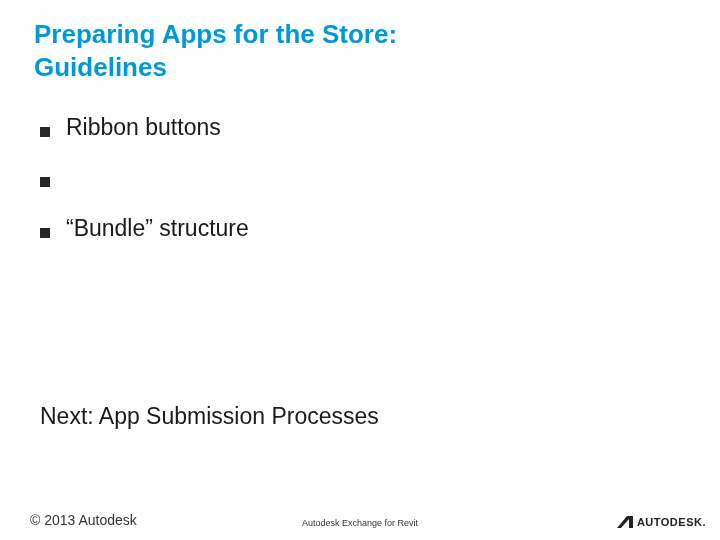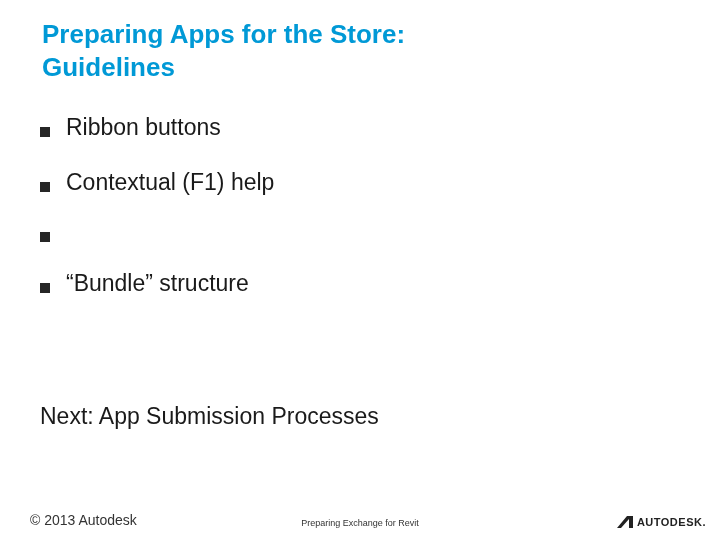--- a/index.html
+++ b/index.html
@@ -8,21 +8,21 @@
     width: 720px;
     height: 540px;
     background: #ffffff;
     font-family: Arial, Helvetica, sans-serif;
     position: relative;
     overflow: hidden;
   }
   .title {
     position: absolute;
     top: 18px;
-    left: 42px;
+    left: 34px;
     font-size: 26px;
     font-weight: bold;
     color: #0099d6;
     line-height: 1.25;
     white-space: pre-line;
   }
   .bullets {
     position: absolute;
     top: 114px;
     left: 40px;
@@ -100,35 +100,31 @@
 <div class="title">Preparing Apps for the Store:
 Guidelines</div>
 
 <div class="bullets">
   <div class="bullet">
     <div class="marker"></div>
     <div class="text">Ribbon buttons</div>
   </div>
   <div class="bullet">
     <div class="marker"></div>
-    <div class="text">Contextual (F1) help</div>
-  </div>
-  <div class="bullet">
-    <div class="marker"></div>
   </div>
   <div class="bullet">
     <div class="marker"></div>
     <div class="text">“Bundle” structure</div>
   </div>
 </div>
 
 <div class="next-line">Next: App Submission Processes</div>
 
 <div class="footer">
   <div class="copyright">© 2013 Autodesk</div>
-  <div class="footer-center">Preparing Exchange for Revit</div>
+  <div class="footer-center">Autodesk Exchange for Revit</div>
   <div class="brand">
     <svg width="16" height="12" viewBox="0 0 16 12">
       <path d="M0 12 L10 0 L16 0 L16 12 L12 12 L12 3 L4 12 Z" fill="#222"></path>
     </svg>
     <span class="brand-text">AUTODESK.</span>
   </div>
 </div>
 
 </body></html>

